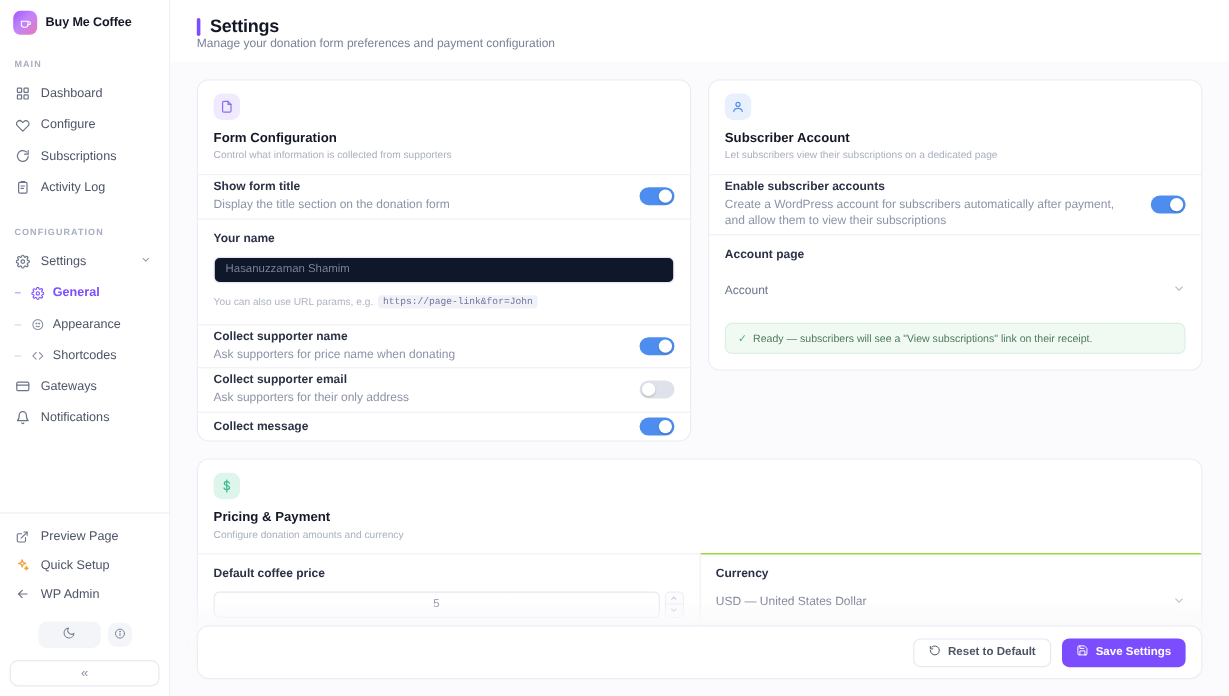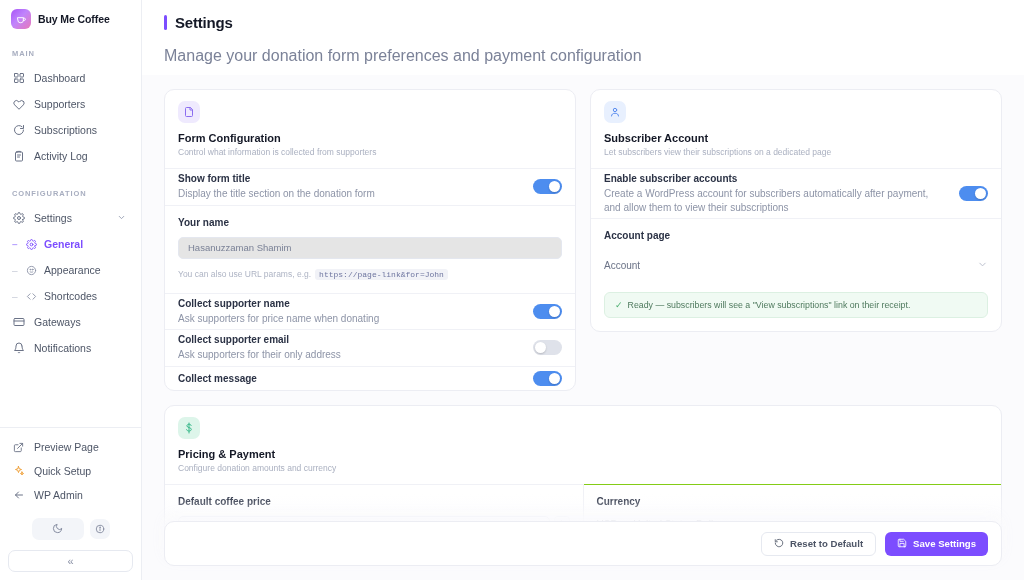--- a/index.html
+++ b/index.html
@@ -73,21 +73,21 @@
   .main {
     flex: 1; height: 580px; position: relative;
     background: #fbfbfd;
     display: flex; flex-direction: column;
     overflow: hidden;
   }
   .page-header { padding: 14px 22px 10px 22px; background: #ffffff; }
   .page-title-row { display: flex; align-items: center; gap: 8px; }
   .title-bar { width: 3px; height: 15px; background: #7c4dff; border-radius: 2px; }
   .page-title { font-size: 15px; font-weight: bold; color: #141826; letter-spacing: -0.2px; }
-  .page-sub { font-size: 16px; color: #7b8298; margin-top: 16px; margin-left: 0px; }
+  .page-sub { font-size: 10px; color: #7b8298; margin-top: 0; margin-left: 0px; }
 
   .scroll-area { flex: 1; padding: 14px 22px 0 22px; overflow: hidden; position: relative; }
   .grid2 { display: flex; gap: 14px; align-items: flex-start; }
   .col { flex: 1; min-width: 0; }
 
   .card {
     background: #ffffff; border: 1px solid #ecedf3; border-radius: 10px;
     overflow: hidden; margin-bottom: 14px;
   }
   .card-head { display: flex; align-items: flex-start; gap: 9px; padding: 11px 13px 11px 13px; flex-direction: column; }
@@ -119,21 +119,21 @@
     background: #fff; box-shadow: 0 1px 2px rgba(0,0,0,.18);
   }
   .toggle.on .knob { right: 2px; }
   .toggle.off .knob { left: 2px; }
 
   .field-block { border-top: 1px solid #f0f1f6; padding: 11px 13px 13px 13px; }
   .field-label { font-size: 10px; font-weight: bold; color: #2b3245; }
   .text-input {
     margin-top: 9px; height: 22px; width: 100%;
     border: 1px solid #e4e7ef; border-radius: 5px;
-    background: #e5e5e5; font-size: 9.5px; color: #7a8196;
+    background: #0f172a; font-size: 9.5px; color: #7a8196;
     padding: 0 9px; display: flex; align-items: center;
     font-family: "Liberation Sans", sans-serif;
   }
   .hint { font-size: 8.5px; color: #aeb4c4; margin-top: 10px; display: flex; align-items: center; gap: 4px; flex-wrap: wrap;}
   .code {
     font-family: "Liberation Mono", monospace; font-size: 8px;
     background: #f1f2f7; color: #6f7governed; color:#6f76a0; border-radius: 3px; padding: 1px 4px;
   }
   .select-wrap { border-top: 1px solid #f0f1f6; padding: 0 13px; }
   .select-inner { height: 32px; display: flex; align-items: center; justify-content: space-between; font-size: 10px; color: #6b7387; }
@@ -214,21 +214,21 @@
     </span>
     <span>Dashboard</span>
   </div>
 
   <div class="nav-item">
     <span class="ico">
       <svg width="12" height="12" viewBox="0 0 24 24" fill="none" stroke="#6b7387" stroke-width="2" stroke-linecap="round" stroke-linejoin="round">
         <path d="M20.8 6.6a5 5 0 0 0-7.1 0L12 8.3l-1.7-1.7a5 5 0 0 0-7.1 7.1l8.8 8.8 8.8-8.8a5 5 0 0 0 0-7.1z"></path>
       </svg>
     </span>
-    <span>Supporters</span>
+    <span>Configure</span>
   </div>
 
   <div class="nav-item">
     <span class="ico">
       <svg width="12" height="12" viewBox="0 0 24 24" fill="none" stroke="#6b7387" stroke-width="2" stroke-linecap="round" stroke-linejoin="round">
         <path d="M21 12a9 9 0 1 1-3-6.7"></path>
           <path d="M21 3v6h-6"></path>
       </svg>
     </span>
     <span>Subscriptions</span>

